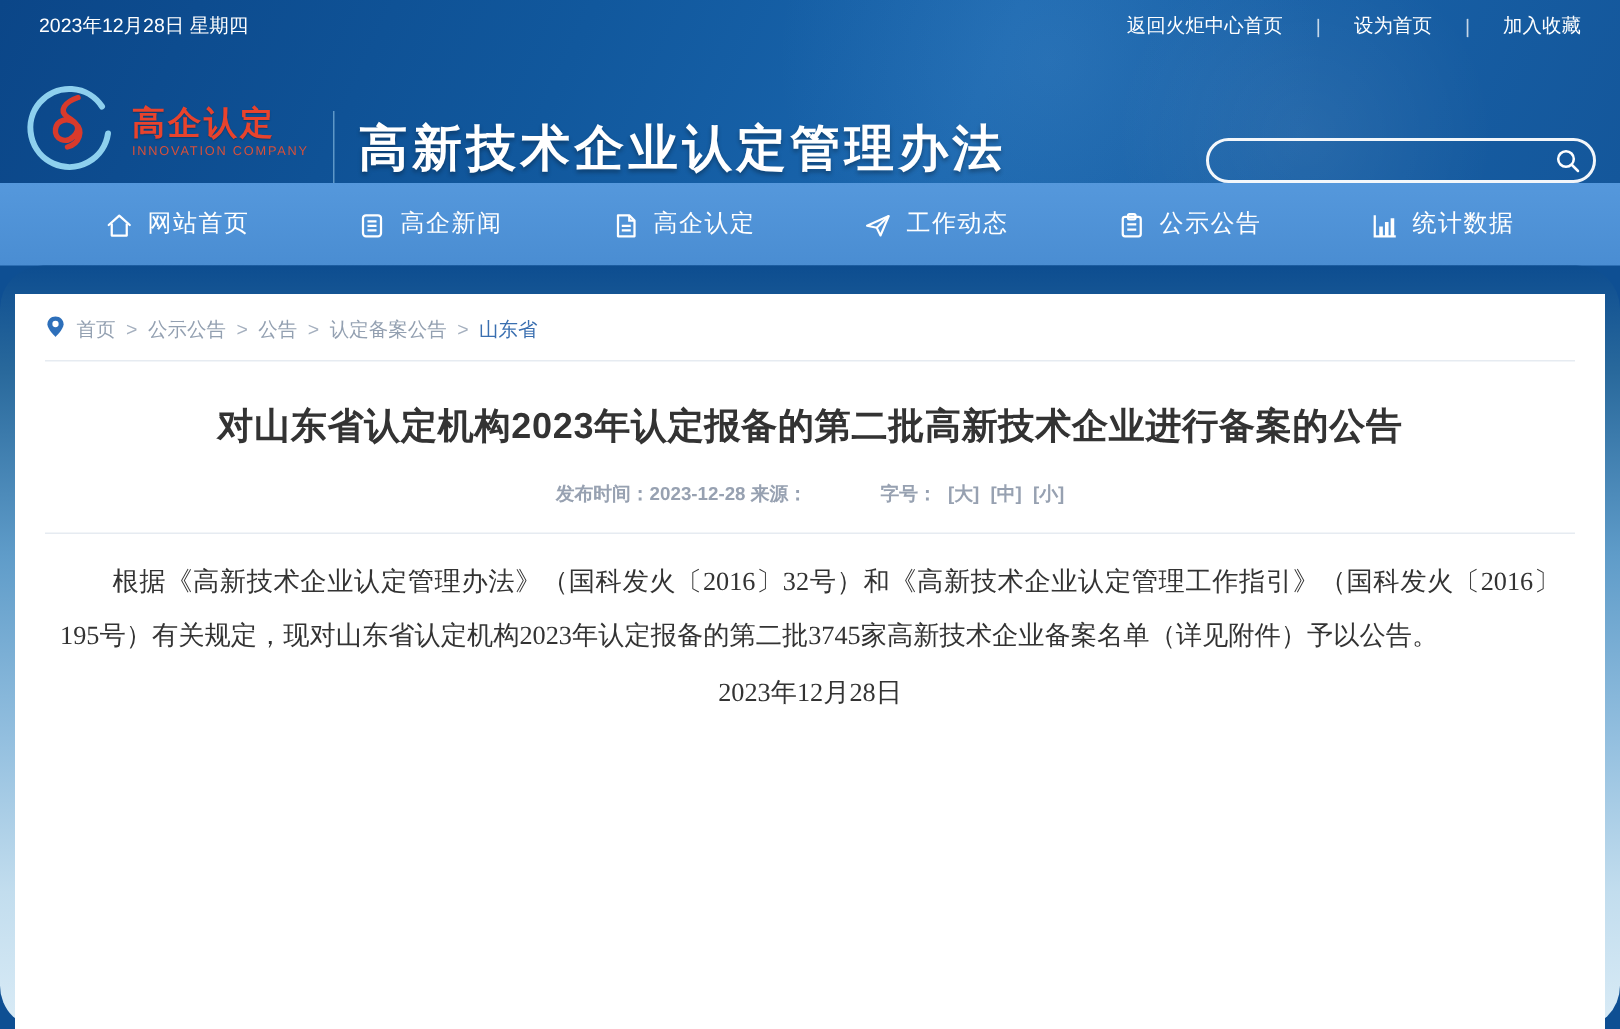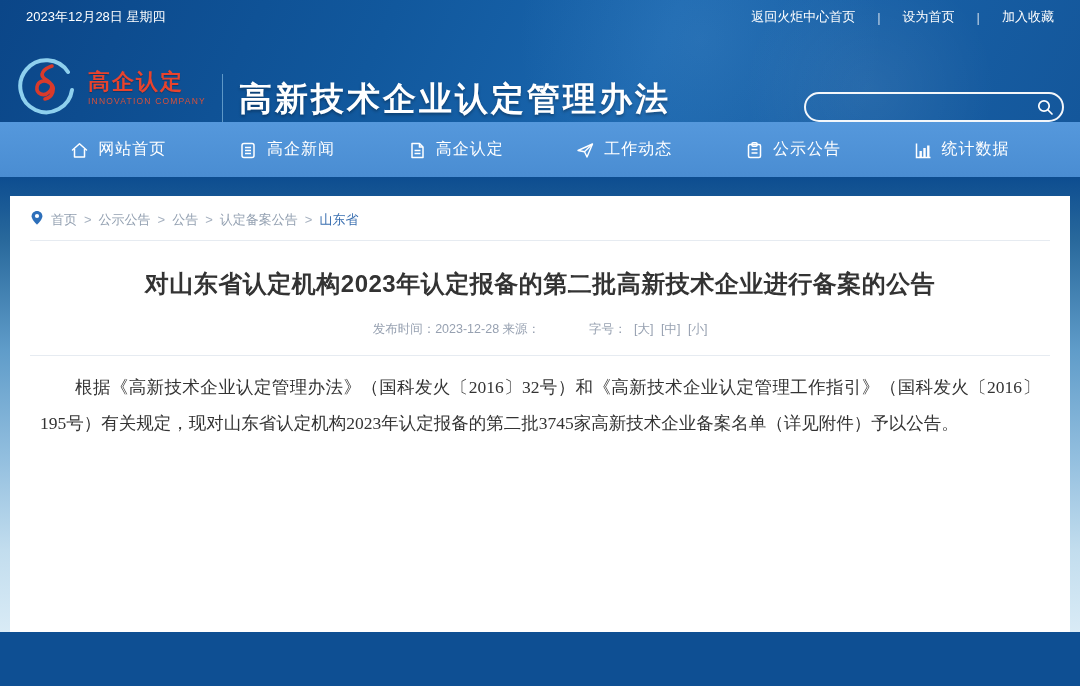--- a/index.html
+++ b/index.html
@@ -34,35 +34,35 @@
   .search-icon { position:absolute; right:10px; top:6px; cursor:pointer; }
 
   
   .navbar { height:55px; background:linear-gradient(180deg,#5598dc,#4a8dd2);
     display:flex; align-items:center; justify-content:space-around; padding:0 34px; }
   .nav-item { display:flex; align-items:flex-end; gap:9px; color:#fff; font-size:16px;
     cursor:pointer; letter-spacing:1px; }
   .nav-item svg { display:block; }
 
   
-  .page-bg { height:455px;
+  .page-bg { height:509px;
     background:linear-gradient(180deg,#0d4d90 0%, #29699c 14%, #5f9cc9 38%, #93bfdf 62%, #c2ddee 82%, #d9ebf6 100%);
-    padding:19px 10px 0; }
+    padding:19px 10px 0;border-radius:29px; }
   .content { background:#fff; height:100%; }
 
   .breadcrumb { display:flex; align-items:center; gap:7px; padding:14px 20px 11px;
     font-size:13px; color:#93a0b1; }
   .breadcrumb .crumb { cursor:pointer; }
   .breadcrumb .crumb-current { color:#3a6fb0; }
   .bc-sep { color:#a5b0bf; }
   .h-divider { border:none; border-top:1px solid #e6ebf1; margin:0 20px; }
 
   .article-title { text-align:center; font-size:24px; font-weight:bold; color:#333;
     margin:27px 45px 0; letter-spacing:.5px; }
-  .article-meta { text-align:center; font-size:12.5px; color:#97a1b1; margin-top:21px; }
+  .article-meta { text-align:center; font-size:12.5px; color:#97a1b1; margin-top:21px;font-weight:bold; }
   .article-meta .meta-gap { display:inline-block; width:42px; }
   .meta-size-opt { cursor:pointer; margin-left:4px; }
   .meta-divider { margin-top:17px; }
 
   .article-body { padding:0 30px; font-family:"Liberation Serif", serif;
     font-size:17.5px; color:#333; }
   .article-body p { margin:0; line-height:36px; }
   .p-indent { text-indent:2em; text-align:justify; }
   .p1 { margin-top:13px !important; }
   .p-attach { margin-top:33px !important; }
@@ -211,16 +211,17 @@
       <span>字号：</span>
       <span class="meta-size-opt">[大]</span>
       <span class="meta-size-opt">[中]</span>
       <span class="meta-size-opt">[小]</span>
     </div>
 
     <hr class="h-divider meta-divider">
 
     <div class="article-body">
       <p class="p-indent p1">根据《高新技术企业认定管理办法》（国科发火〔2016〕32号）和《高新技术企业认定管理工作指引》（国科发火〔2016〕195号）有关规定，现对山东省认定机构2023年认定报备的第二批3745家高新技术企业备案名单（详见附件）予以公告。</p>
+      <p class="p-center p-signdate">2023年12月28日</p>
     </div>
 
   </div>
 </div>
 
 </body></html>

